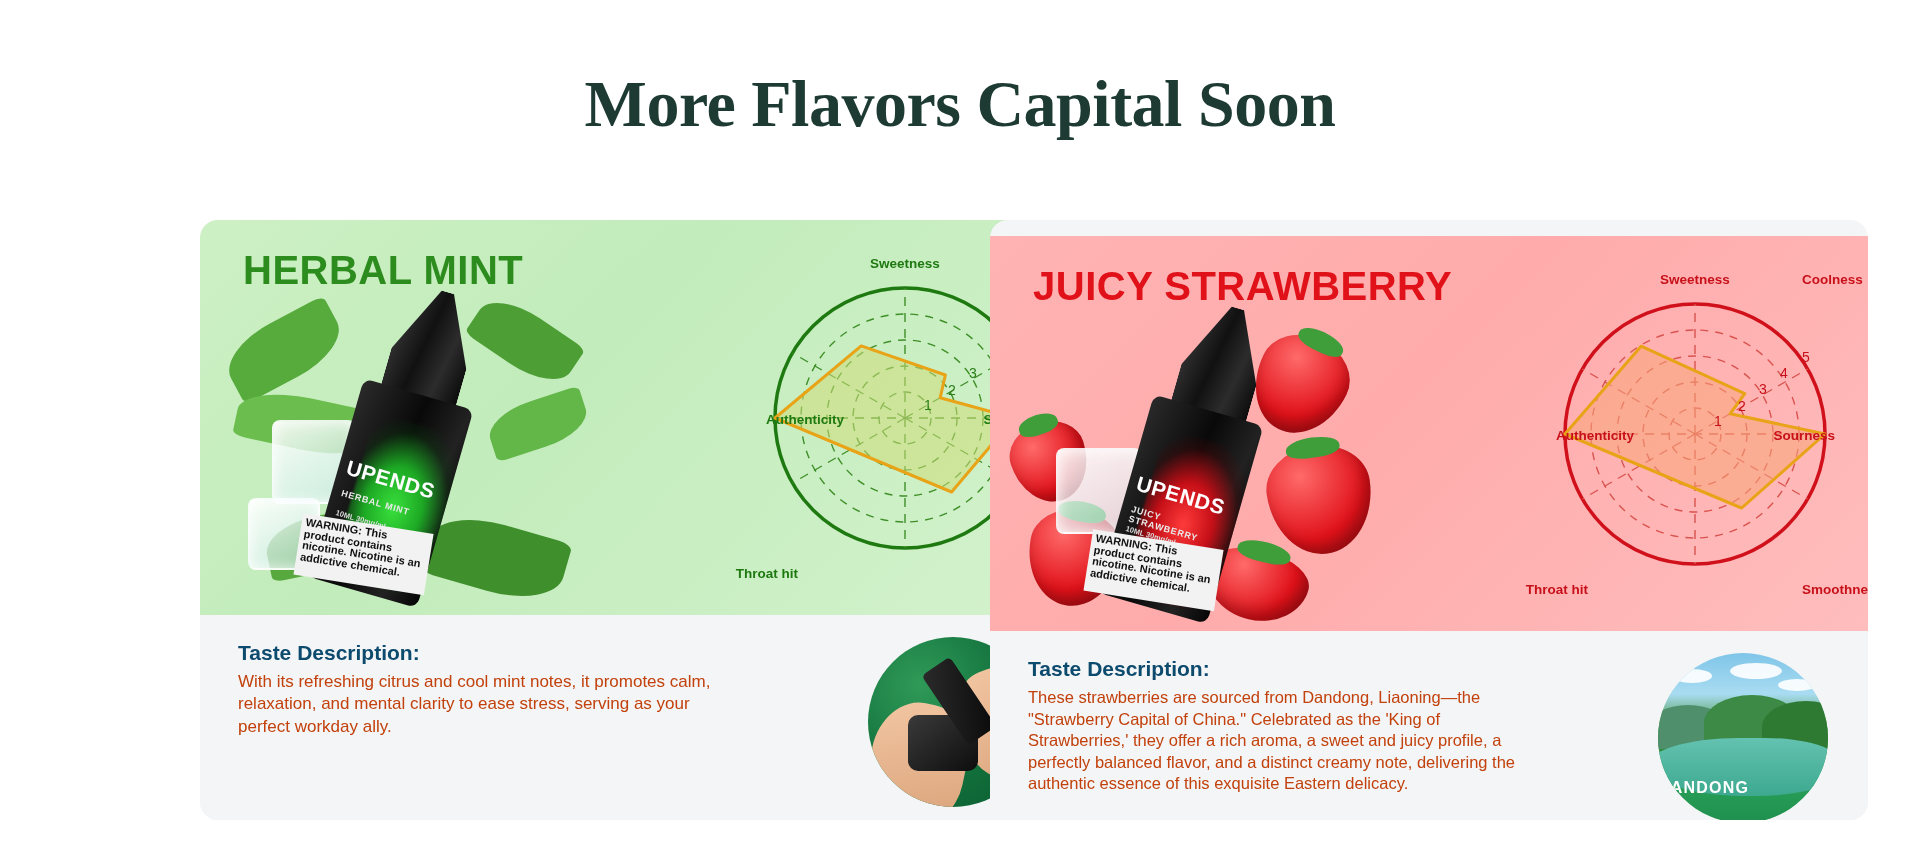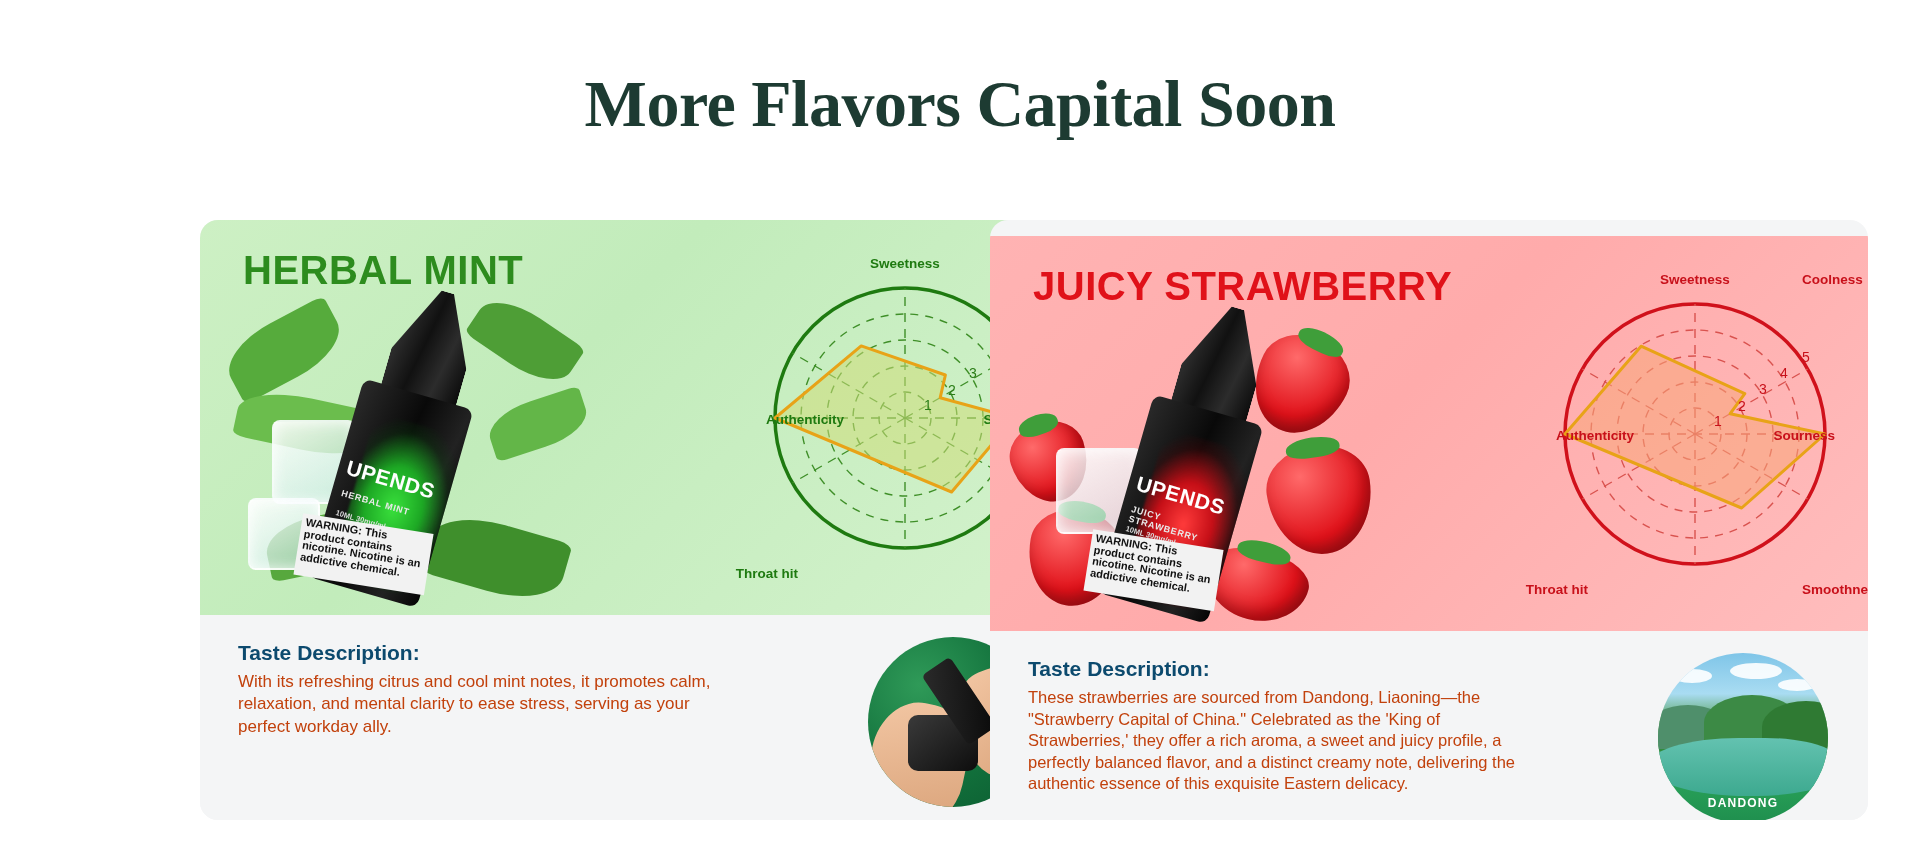--- a/index.html
+++ b/index.html
@@ -123,22 +123,22 @@
       linear-gradient(180deg,#7fc5e8 0%,#a9dcf2 24%, #4f9b4a 42%, #2f8b3e 58%, #2aa35a 72%, #1f8f4e 100%);
   }
   .cloud { position:absolute; background:#fff; border-radius:50%; opacity:.9; }
   .hill  { position:absolute; background:#2f7a33; border-radius:50% 50% 0 0; }
   .river {
     position:absolute; left:-6%; top:50%; width:112%; height:34%;
     background: linear-gradient(180deg,#63c2b0,#3da98f);
     border-radius: 50% 40% 45% 55%;
   }
   .photo-caption {
-    position:absolute; bottom: 13px; left:0; width:100%; text-align:center;
-    color:#fff; font-size:12px; font-weight:600; letter-spacing:1.2px;
+    position:absolute; bottom: 26px; left:0; width:100%; text-align:left;
+    color:#fff; font-size:16px; font-weight:600; letter-spacing:1.2px;
   }
   .hand {
     position:absolute; background: linear-gradient(160deg,#f3c7a4,#d9a279);
     border-radius: 45% 45% 40% 40%;
   }
   .pod {
     position:absolute; background: linear-gradient(140deg,#3a3a3a,#0d0d0d);
     border-radius: 10px;
   }
   .mini-bottle {

